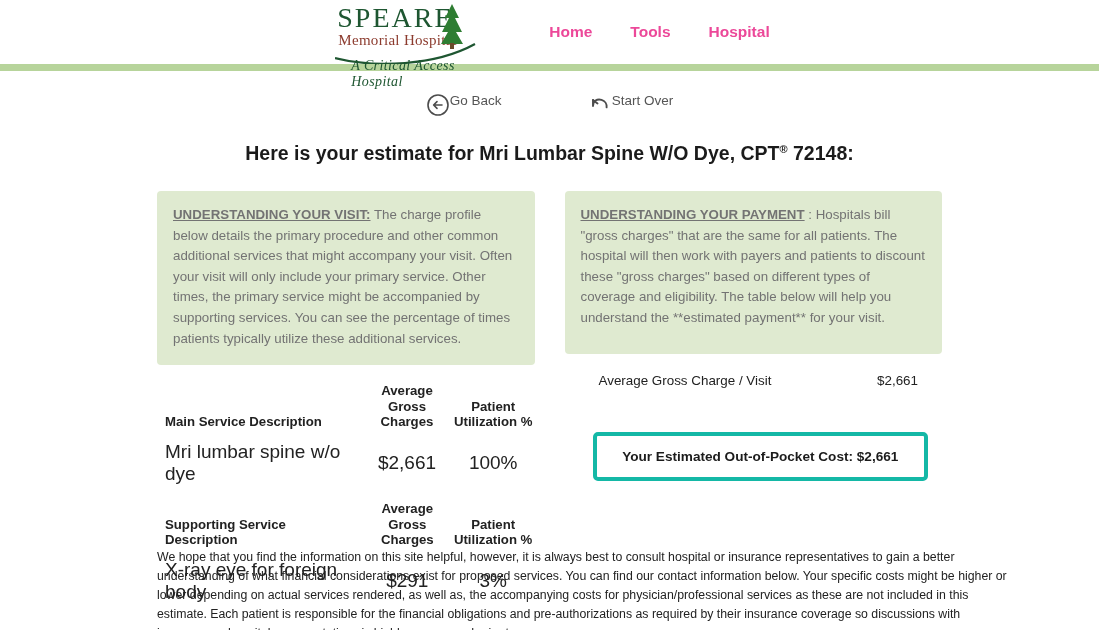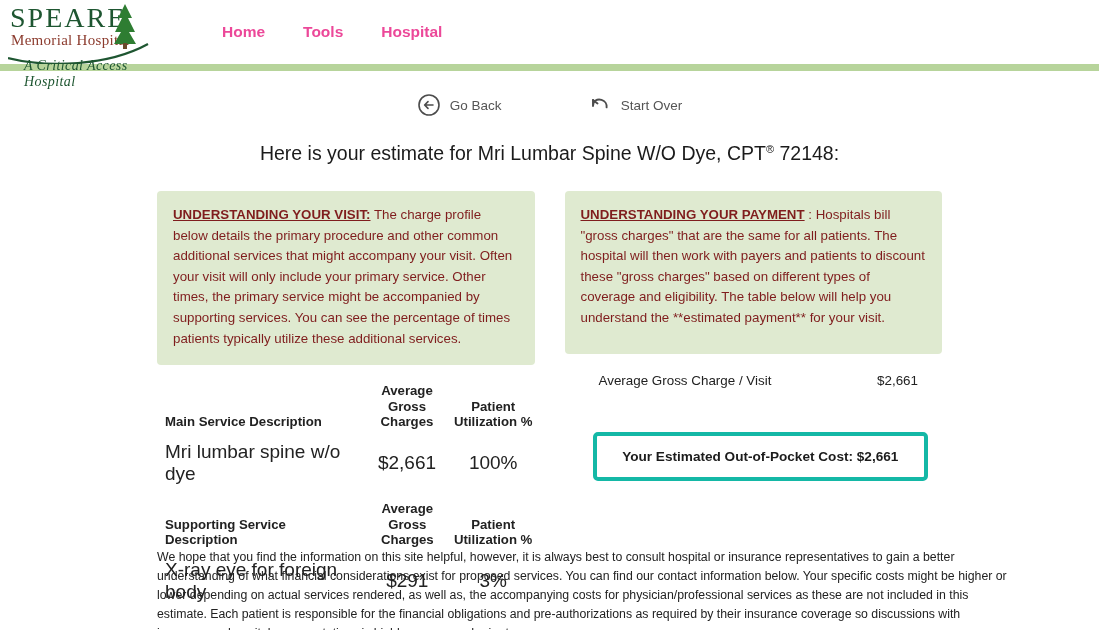--- a/index.html
+++ b/index.html
@@ -12,20 +12,21 @@
   }
   .page { position: relative; width: 1099px; height: 630px; background:#fff; }
 
   
   .header {
     position: relative;
     height: 64px;
     display: flex;
     align-items: center;
     background: #fff;
+    justify-content: center;
   }
   .logo {
     margin-left: 8px;
     width: 148px;
     height: 60px;
     position: relative;
     display: block;
   }
   .logo-speare {
     font-family: "Liberation Serif", serif;
@@ -79,53 +80,52 @@
   
   .subnav {
     display: flex;
     justify-content: center;
     align-items: center;
     gap: 86px;
     margin-top: 22px;
   }
   .subnav-item {
     display: flex;
-    align-items: center;
-    gap: 9px;
+    align-items: flex-start;
     cursor: pointer;
   }
   .subnav-label {
     font-size: 13.5px;
     color: #555;
   }
 
   
   .page-title {
     text-align: center;
     font-size: 19.5px;
-    font-weight: normal;
+    font-weight: bold;
     color: #1b1b1b;
     margin-top: 25px;
   }
   .page-title sup { font-size: 11px; }
 
   
   .panels {
     display: flex;
     gap: 30px;
     padding: 0 157px 0 157px;
     margin-top: 26px;
     align-items: flex-start;
   }
   .panel {
     background: #dfead0;
     border-radius: 4px;
     padding: 14px 16px 16px 16px;
     font-size: 13.3px;
-    color: #7f1d1d;
+    color: #737373;
     line-height: 1.55;
   }
   .panel.left { width: 418px; min-height: 163px; }
   .panel.right { width: 418px; min-height: 163px; }
   .panel-heading {
     font-weight: bold;
     text-decoration: underline;
     display: inline;
   }
   .panel-body { display: inline; }

